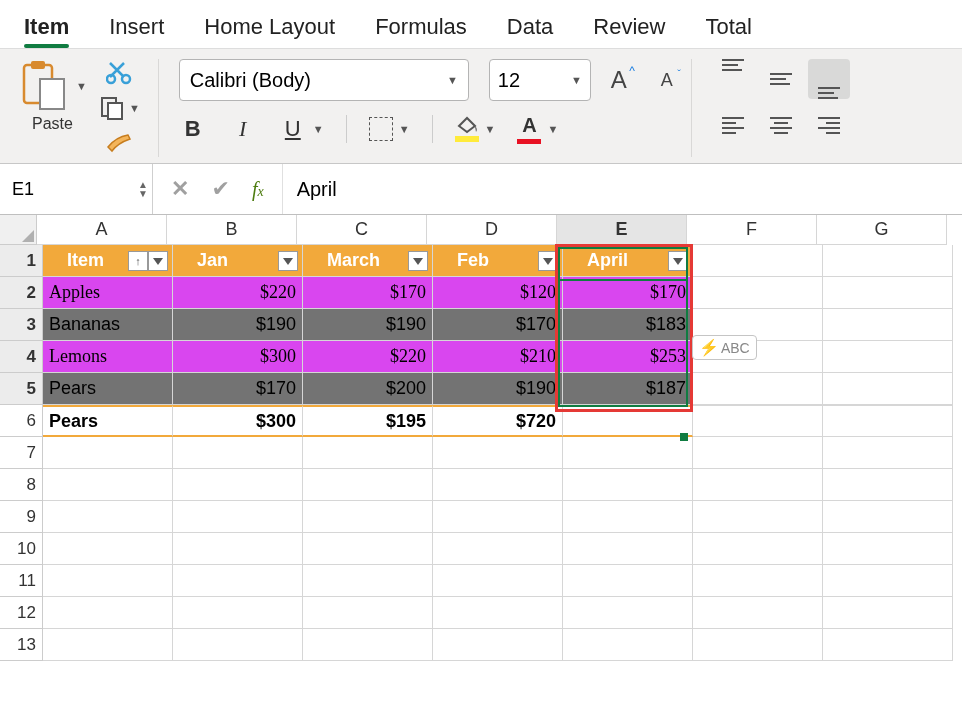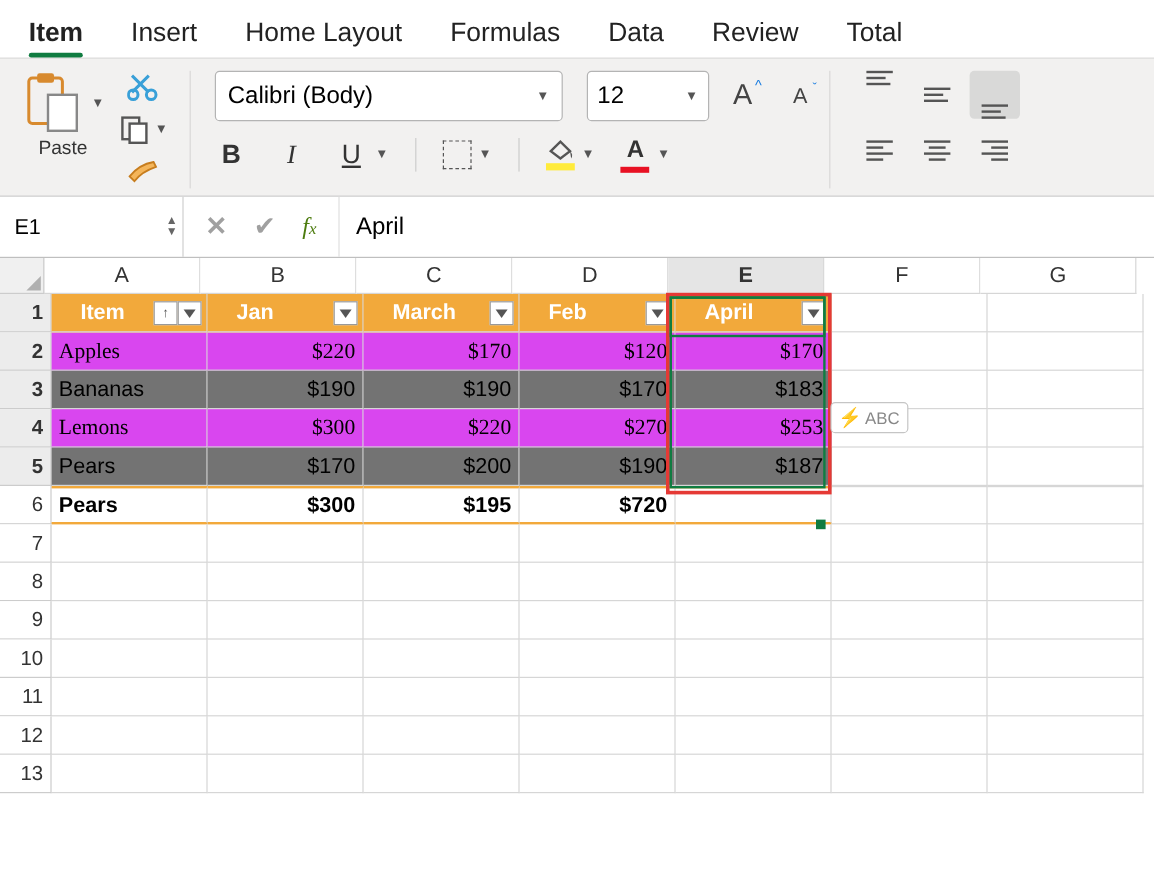--- a/index.html
+++ b/index.html
@@ -291,21 +291,21 @@
     <div class="cell band-b num">$170</div>
     <div class="cell band-b num">$183</div>
     <div class="cell"></div>
     <div class="cell"></div>
   </div>
   <div class="row">
     <div class="rownum sel">4</div>
     <div class="cell band-a">Lemons</div>
     <div class="cell band-a num">$300</div>
     <div class="cell band-a num">$220</div>
-    <div class="cell band-a num">$270</div>
+    <div class="cell band-a num">$210</div>
     <div class="cell band-a num">$253</div>
     <div class="cell"></div>
     <div class="cell"></div>
   </div>
   <div class="row">
     <div class="rownum sel">5</div>
     <div class="cell band-b">Pears</div>
     <div class="cell band-b num">$170</div>
     <div class="cell band-b num">$200</div>
     <div class="cell band-b num">$190</div>

